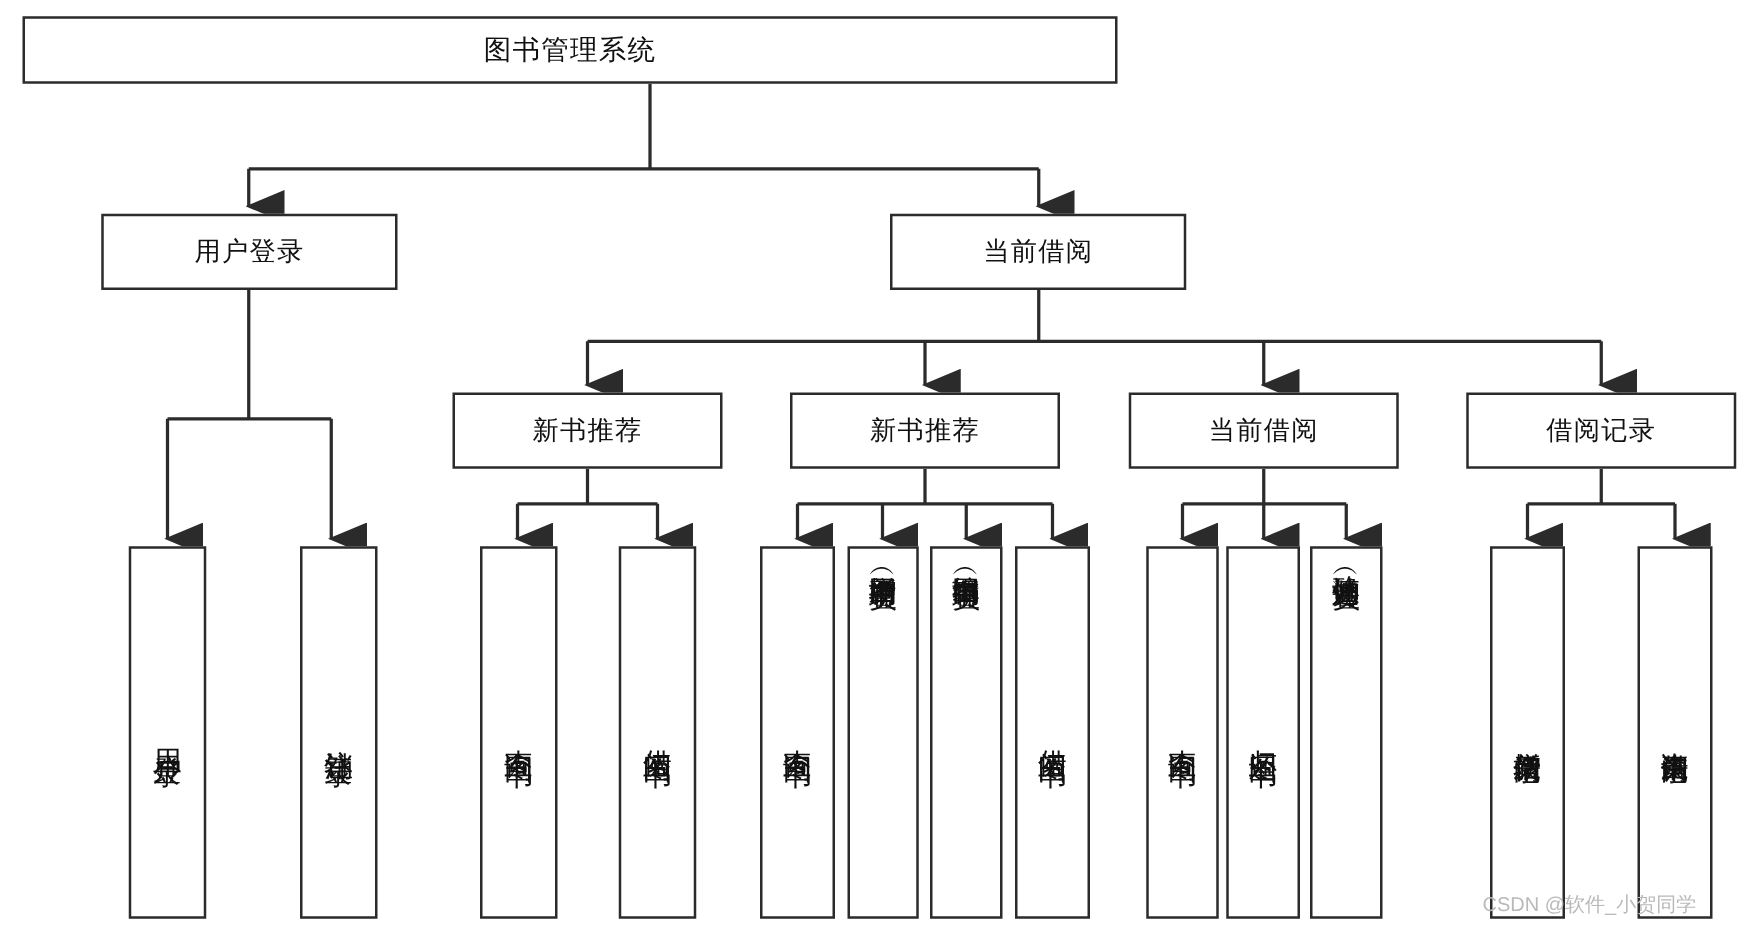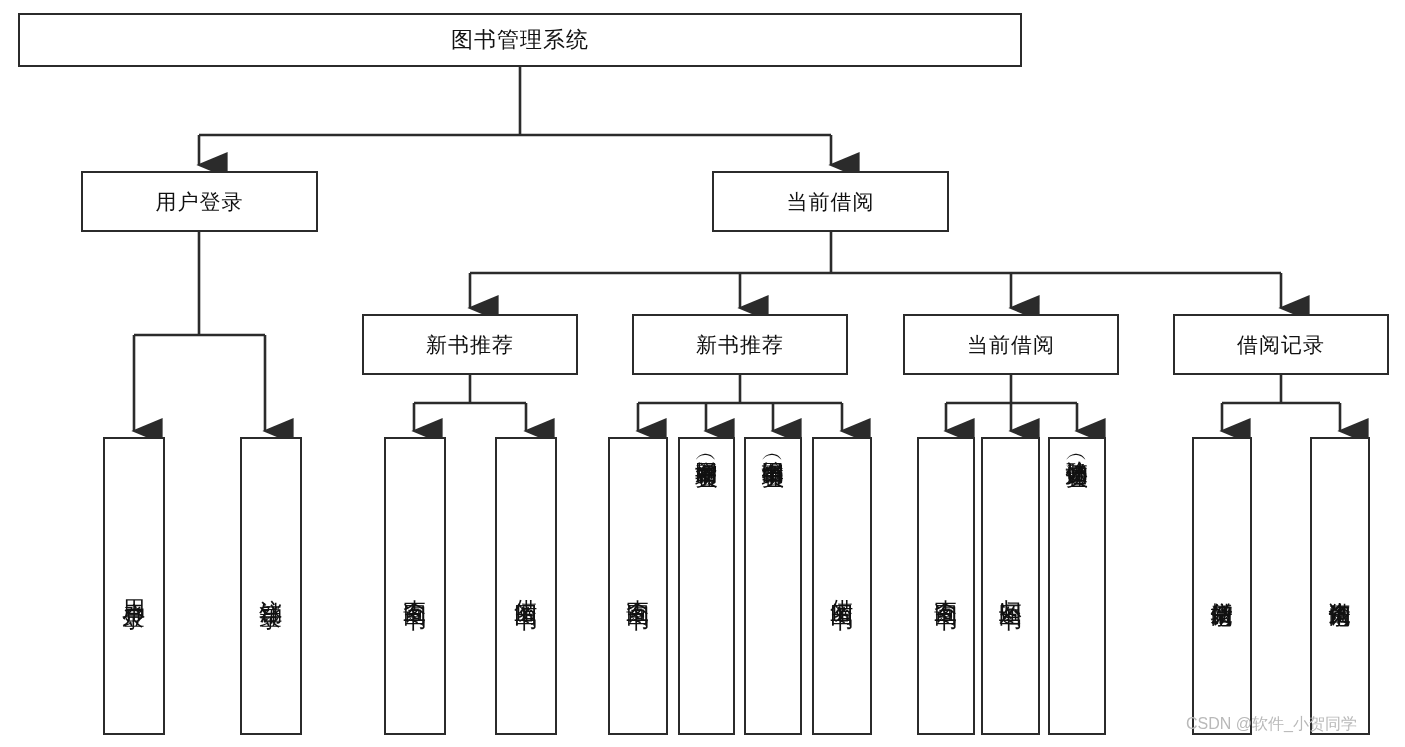--- a/index.html
+++ b/index.html
@@ -134,21 +134,21 @@
       <path d="M1011,403 L1011,431" marker-end="url(#arrow)"></path>
       <path d="M1077,403 L1077,431" marker-end="url(#arrow)"></path>
 
       <path d="M1281,375 L1281,403"></path>
       <path d="M1222,403 L1340,403"></path>
       <path d="M1222,403 L1222,431" marker-end="url(#arrow)"></path>
       <path d="M1340,403 L1340,431" marker-end="url(#arrow)"></path>
     </g>
   </svg>
 
-  <div class="node horiz root" style="left:18px; top:13px; width:1004px; height:54px;">
+  <div class="node horiz root" style="left:18px; top:13px; width:876px; height:54px;">
     <span class="label">图书管理系统</span>
   </div>
 
   <div class="node horiz" style="left:81px; top:171px; width:237px; height:61px;">
     <span class="label">用户登录</span>
   </div>
   <div class="node horiz" style="left:712px; top:171px; width:237px; height:61px;">
     <span class="label">当前借阅</span>
   </div>
 

